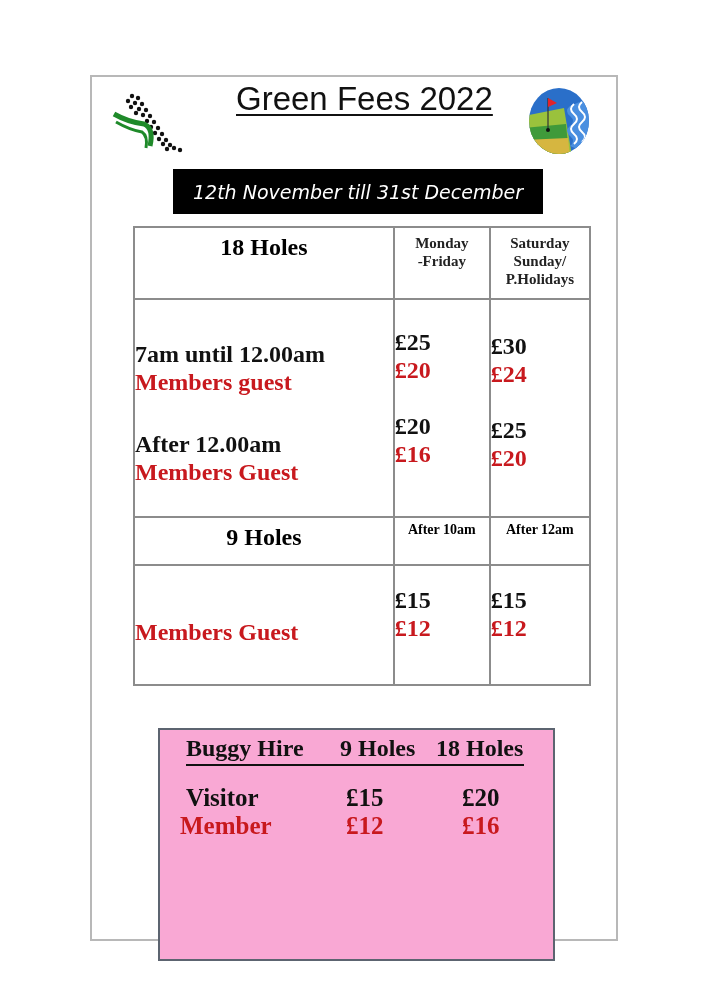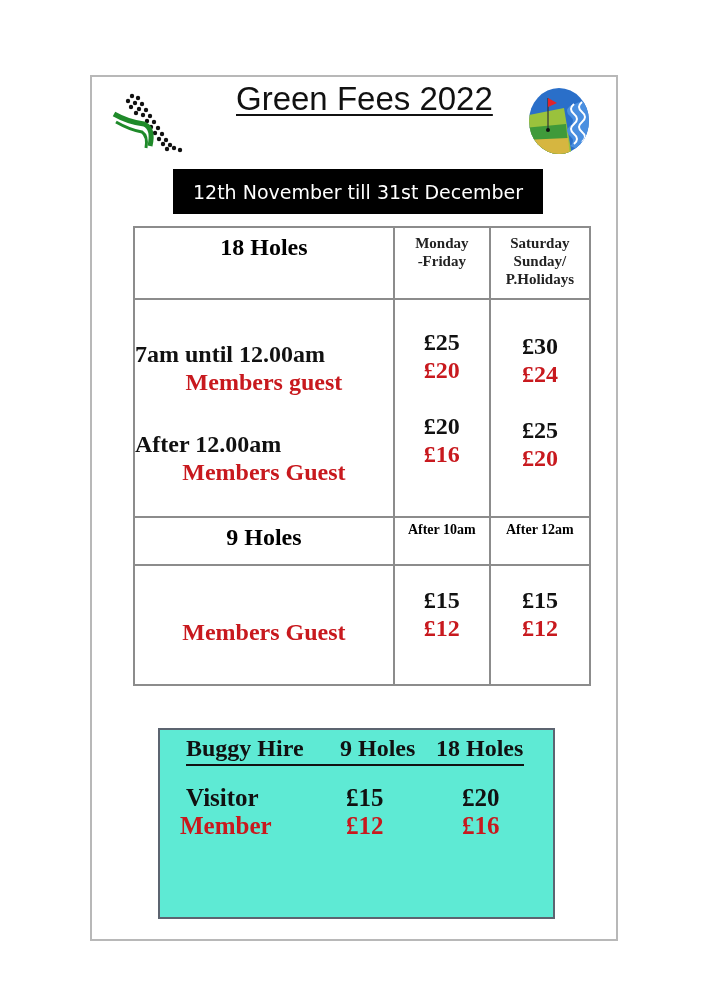--- a/index.html
+++ b/index.html
@@ -1,34 +1,34 @@
 <!DOCTYPE html>
 <html><head>
 <meta charset="utf-8">
 <style>
   html, body { margin:0; padding:0; background:#ffffff; }
   body { width:707px; height:1000px; position:relative; overflow:hidden; font-family:"Liberation Serif", serif; }
   .frame { position:absolute; left:90px; top:75px; width:528px; height:866px; border:2px solid #b8b8b8; box-sizing:border-box; background:#fff; }
   .title { position:absolute; left:236px; top:80px; font-family:"Liberation Sans", sans-serif; font-size:33px; color:#111; text-decoration:underline; text-decoration-thickness:2px; text-underline-offset:4px; letter-spacing:0px; }
   .logo-left { position:absolute; left:108px; top:88px; width:85px; height:68px; }
   .logo-right { position:absolute; left:524px; top:86px; width:70px; height:70px; }
-  .banner { position:absolute; left:173px; top:169px; width:370px; height:45px; background:#000; color:#fff; font-family:"DejaVu Sans", sans-serif; font-size:19px; display:flex; align-items:center; justify-content:center; }
+  .banner { position:absolute; left:173px; top:169px; width:370px; height:45px; background:#000; color:#fff; font-family:"DejaVu Sans", sans-serif; font-size:19px; display:flex; align-items:center; justify-content:center;font-style:italic; }
   .fees { position:absolute; left:133px; top:226px; width:458px; border-collapse:collapse; }
   .fees td { border:2px solid #8c8c8c; padding:0; vertical-align:top; }
   .c1 { width:262px; }
   .c2 { width:95px;margin-top:28px; }
   .c3 { width:99px; }
   .hdr-big { font-weight:bold; font-size:24px; text-align:center; padding-top:6px !important; }
   .hdr-small { font-weight:bold; font-size:15px; text-align:center; line-height:18px; padding-top:6px !important; color:#222; }
   .row-label { font-weight:bold; font-size:24px; line-height:28px; }
   .black { color:#111; }
-  .red { color:#c8191e;text-align:center; }
-  .price { font-weight:bold; font-size:24px; line-height:28px; text-align:center; }
+  .red { color:#c8191e; }
+  .price { font-weight:bold; font-size:24px; line-height:28px; text-align:left; }
   .tiny { font-weight:bold; font-size:14px; text-align:center; padding-top:4px !important; }
-  .buggy { position:absolute; left:158px; top:728px; width:397px; height:191px; background:#5eead4; border:2px solid #5c6470; box-sizing:border-box; }
+  .buggy { position:absolute; left:158px; top:728px; width:397px; height:233px; background:#f9a8d4; border:2px solid #5c6470; box-sizing:border-box; }
   .buggy .head { position:absolute; left:26px; top:5px; font-weight:bold; font-size:24px; color:#111; }
   .buggy .underline { position:absolute; left:26px; top:34px; width:338px; height:2px; background:#111; }
   .bt { position:absolute; font-weight:bold; font-size:25px; }
   .note { position:absolute; left:6px; top:121px; width:383px; text-align:center; font-weight:bold; font-size:17.5px; line-height:21px; color:#111; }
 </style>
 </head>
 <body>
 
 <div class="frame"></div>
 

